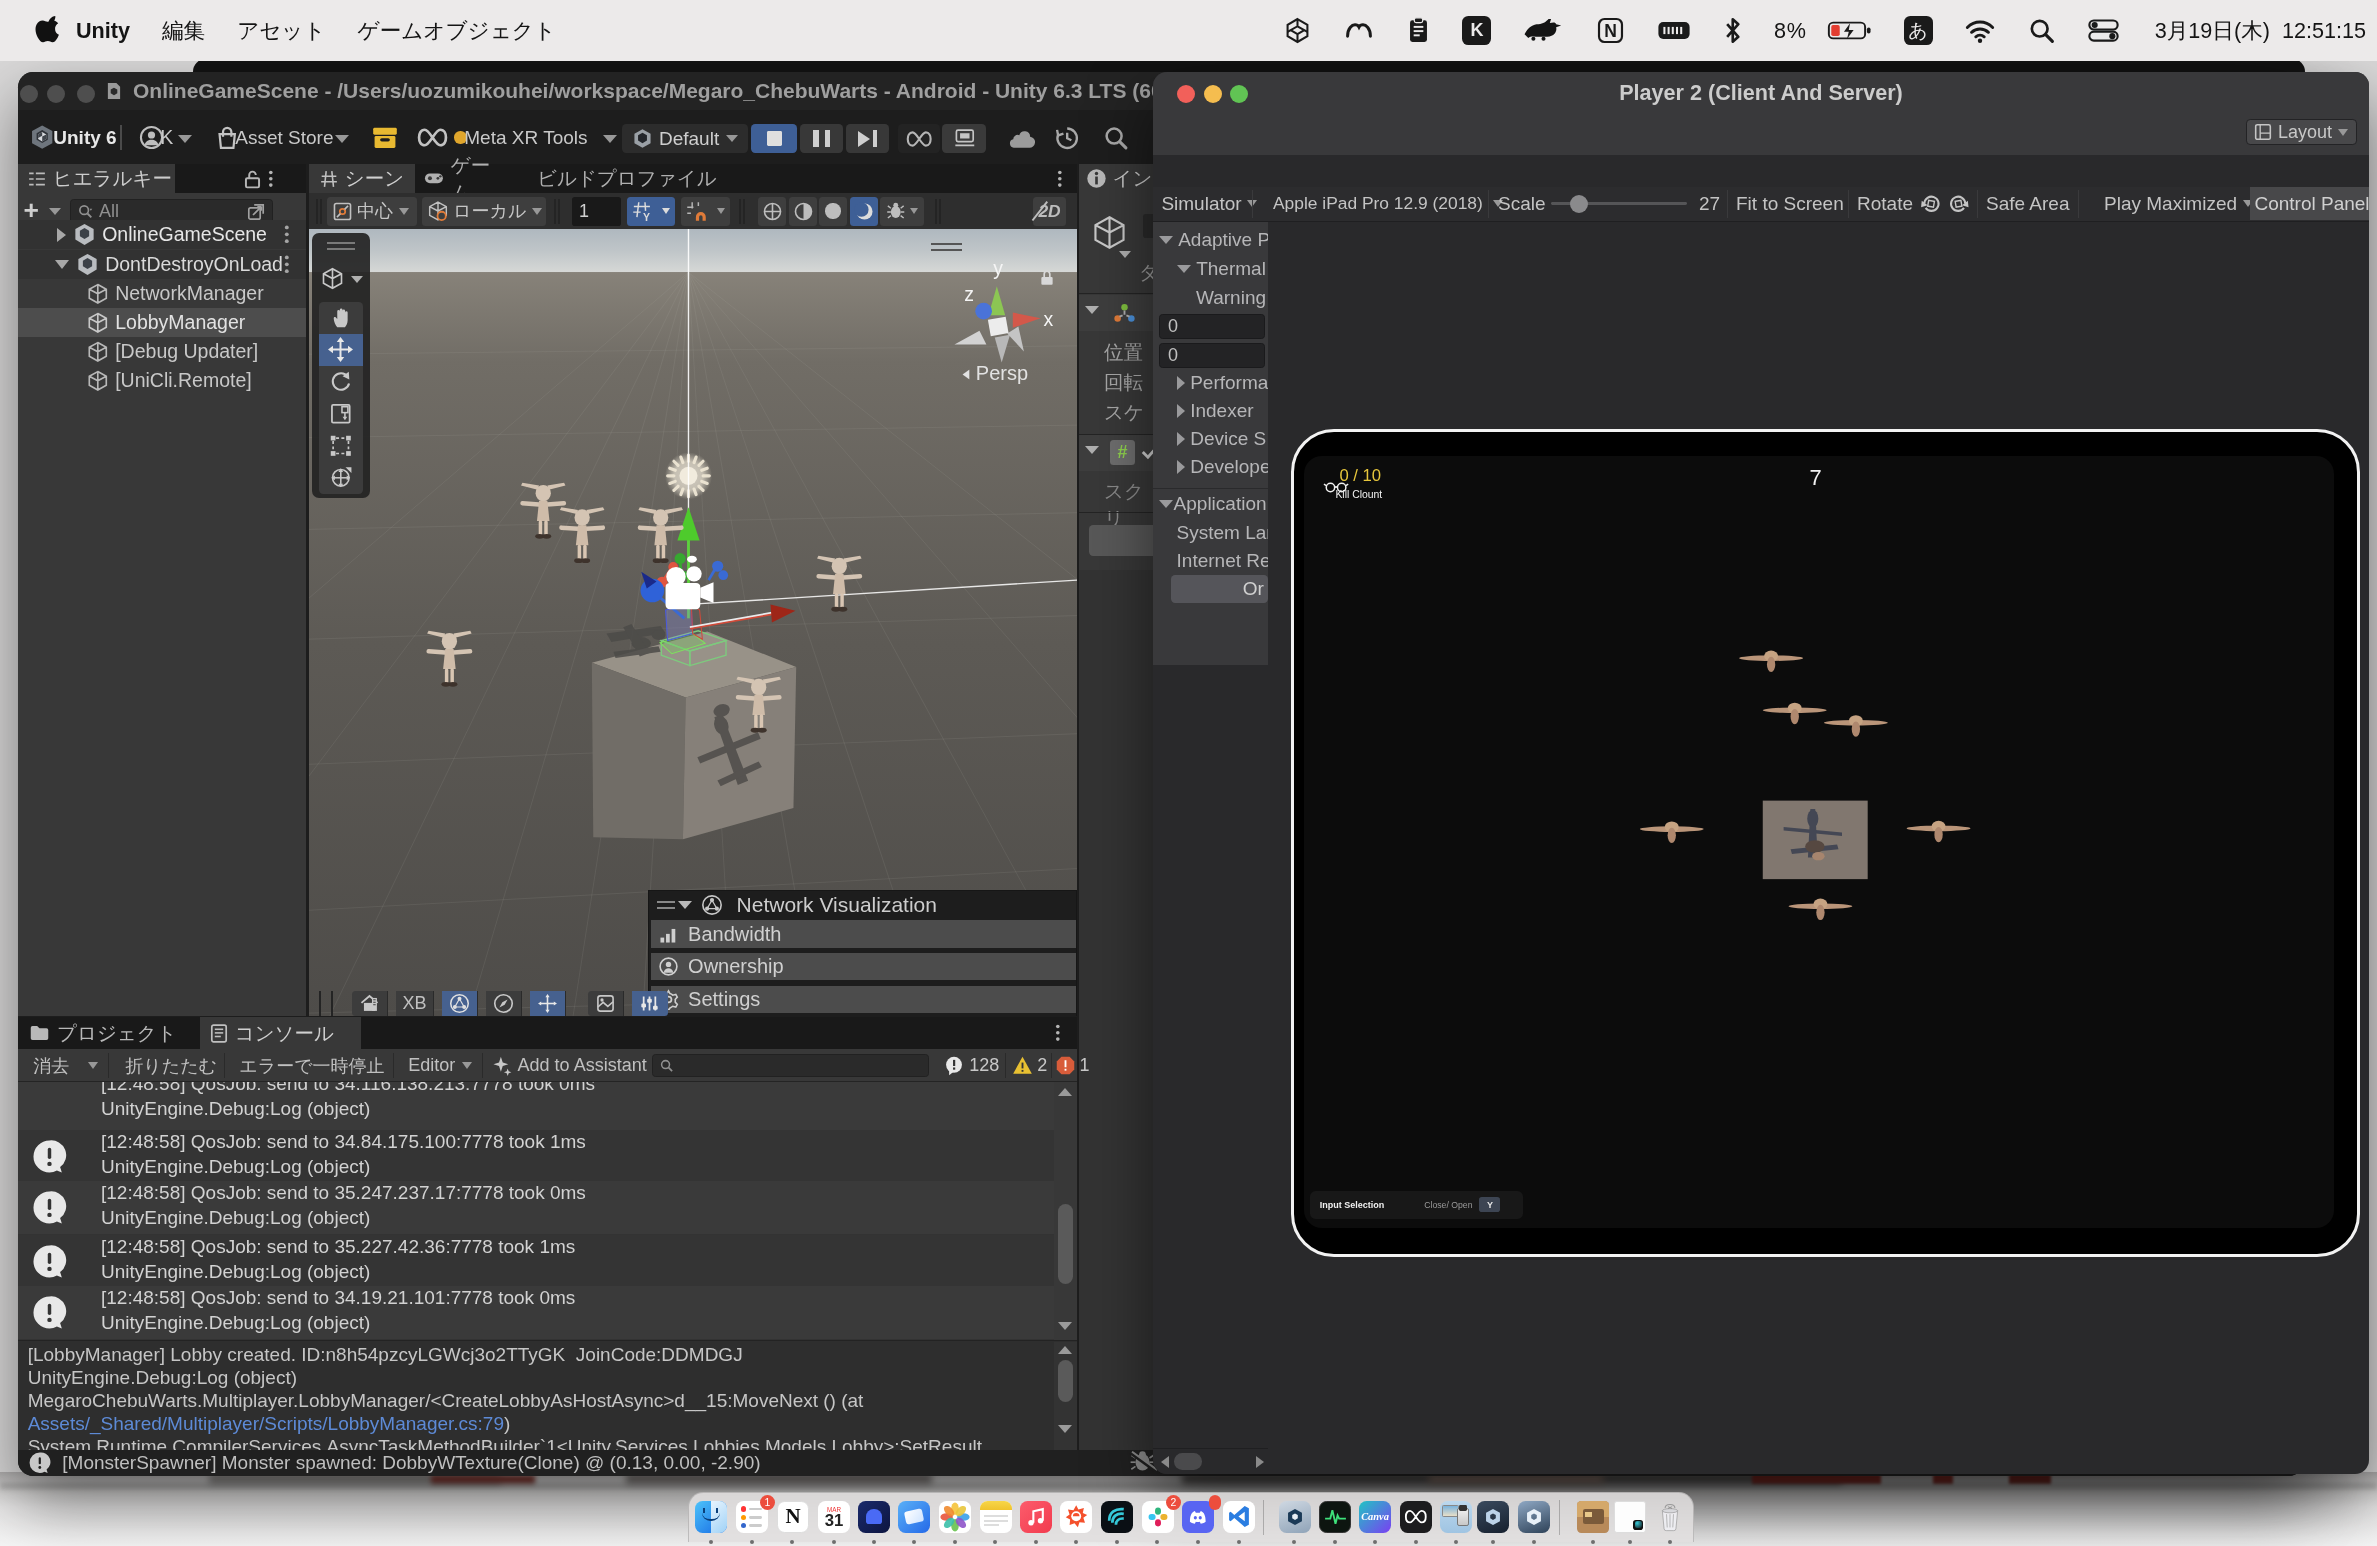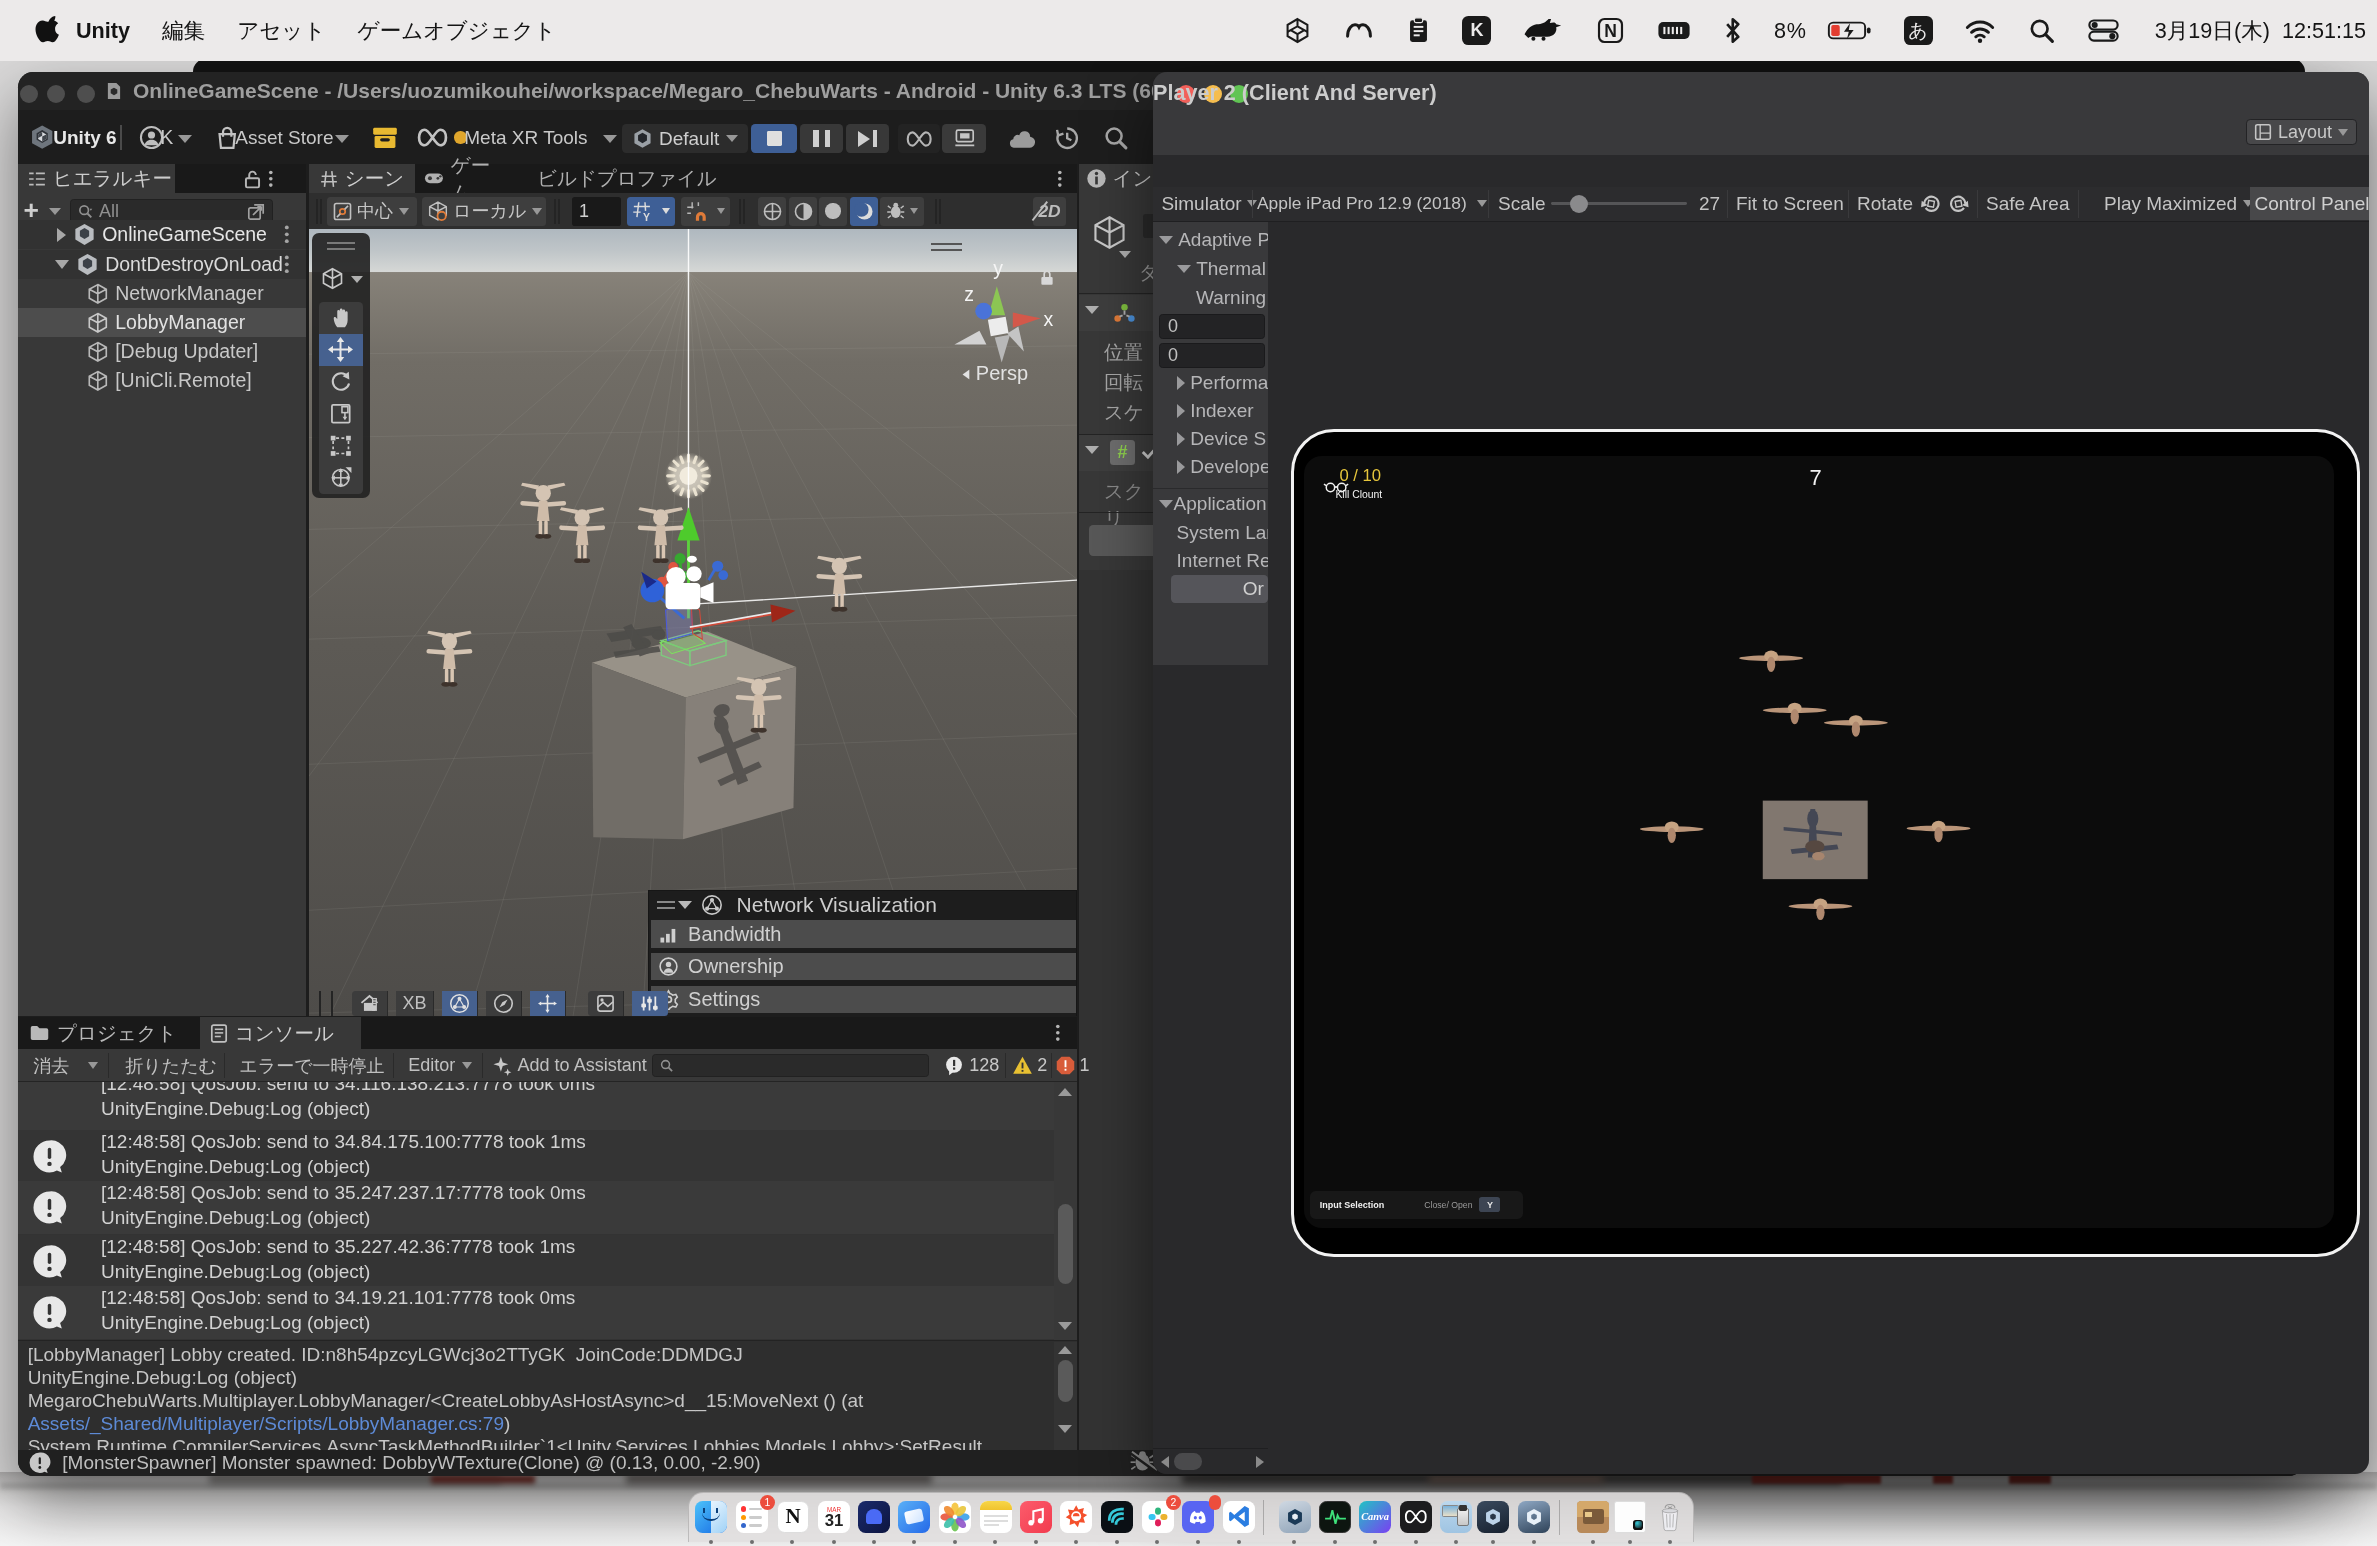--- a/index.html
+++ b/index.html
@@ -46,21 +46,21 @@
 
 #consolep { position:absolute; left:0; top:945px; width:1059px; height:433px; background:#333333; }
 
 
 #ustatus { position:absolute; left:0; top:1378px; width:100%; height:26px; background:#202020; color:#bfbfbf; font-size:19px; display:flex; align-items:center; }
 
 
 #swin { position:absolute; left:1153px; top:72px; width:1216px; height:1402px; background:#29292b; border-radius:14px; box-shadow:0 28px 63px rgba(0,0,0,.5); overflow:hidden; }
 #stitle { position:absolute; left:0; top:0; width:100%; height:83px; background:#39393b; }
 #stitle .t1{ left:24px; background:#f2605a; } #stitle .t2{ left:51px; background:#f5bd4f; } #stitle .t3{ left:77px; background:#61c454; }
-#stitle .stext { position:absolute; left:0; top:4.9px; width:100%; text-align:left; font-size:21.6px; font-weight:bold; color:#cccccc; line-height:32px; }
+#stitle .stext { position:absolute; left:0; top:4.9px; width:100%; text-align:center; font-size:21.6px; font-weight:bold; color:#cccccc; line-height:32px; }
 #stabbar { position:absolute; left:0; top:83px; width:100%; height:32px; background:#1d1d1f; color:#bbbbbb; }
 #stoolbar { position:absolute; left:0; top:115px; width:100%; height:35px; background:#2c2c2e; color:#c4c4c4; border-bottom:1.4px solid #1f1f21; }
 #sctrl { position:absolute; left:0; top:150px; width:115px; height:443px; background:#39393b; color:#b6b6b8; overflow:hidden; white-space:nowrap; }
 #sctrl span { white-space:nowrap; }
 
 
 #ipad { position:absolute; left:138px; top:357px; width:1069px; height:828px; background:#000; border:3.5px solid #f2f2f2; border-radius:43px; }
 #iscreen { position:absolute; left:10.4px; top:23.6px; width:1030px; height:772px; background:#0c0c0c; border-radius:18px; overflow:hidden; }
 
 
@@ -989,21 +989,21 @@
       </svg>
     <span style="color:#c8c8c8;font-size:18px">Layout</span>
     <span style="width:0;height:0;border-left:5.6px solid transparent;border-right:5.6px solid transparent;border-top:7px solid #989898"></span>
   </div>
   <div id="stoolbar">
     <div class="flex" style="position:absolute;left:2.8px;top:0;height:33px;gap:5.6px">
         <span style="font-size:19px;margin-left:5.6px">Simulator</span>
         <span style="width:0;height:0;border-left:5.6px solid transparent;border-right:5.6px solid transparent;border-top:7px solid #989898"></span>
       </div>
     <div class="abs" style="left:99px;top:2.8px;width:1.4px;height:28px;background:#3a3a3c"></div>
-    <div class="flex" style="position:absolute;left:104px;top:0;height:33px;gap:10px">
+    <div class="flex" style="position:absolute;left:120px;top:0;height:33px;gap:10px">
         <span style="font-size:17.4px">Apple iPad Pro 12.9 (2018)</span>
         <span style="width:0;height:0;border-left:5.6px solid transparent;border-right:5.6px solid transparent;border-top:7px solid #989898"></span>
       </div>
     <div class="abs" style="left:335px;top:2.8px;width:1.4px;height:28px;background:#3a3a3c"></div>
     <span class="abs" style="left:345px;top:6.3px;font-size:19px">Scale</span>
     <div class="abs" style="left:398px;top:15.3px;width:136px;height:2.8px;background:#555557;border-radius:1.4px"></div>
     <div class="abs" style="left:417px;top:7.6px;width:18px;height:18px;border-radius:50%;background:#8a8a8c"></div>
     <span class="abs" style="left:546px;top:6.3px;font-size:19px">27</span>
     <div class="abs" style="left:574px;top:2.8px;width:1.4px;height:28px;background:#3a3a3c"></div>
     <span class="abs" style="left:583px;top:6.3px;font-size:19px">Fit to Screen</span>

